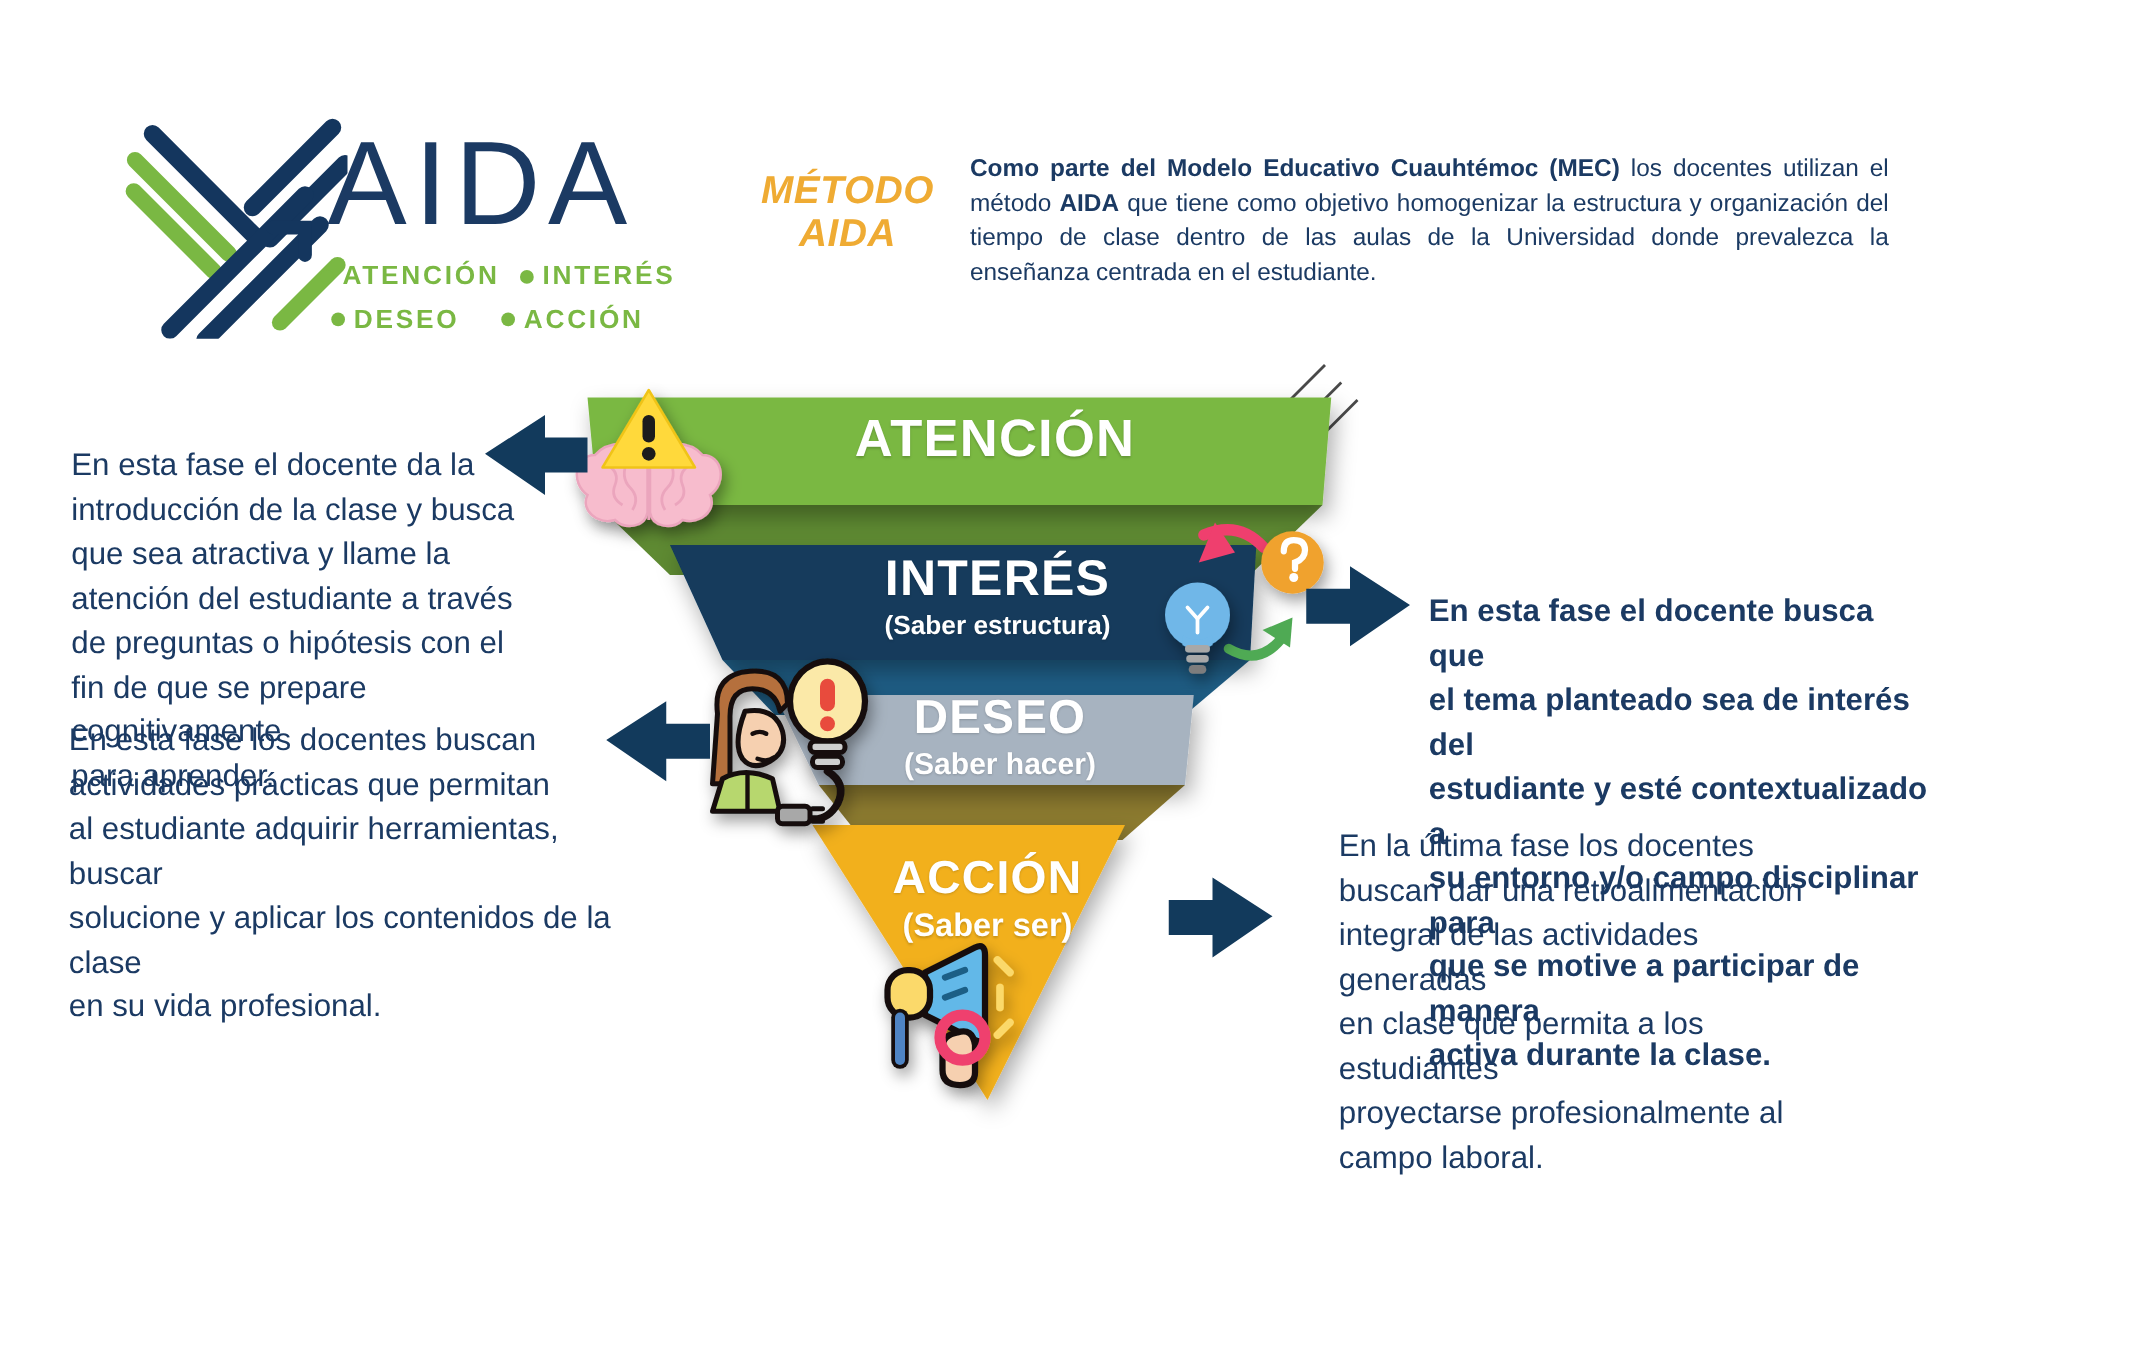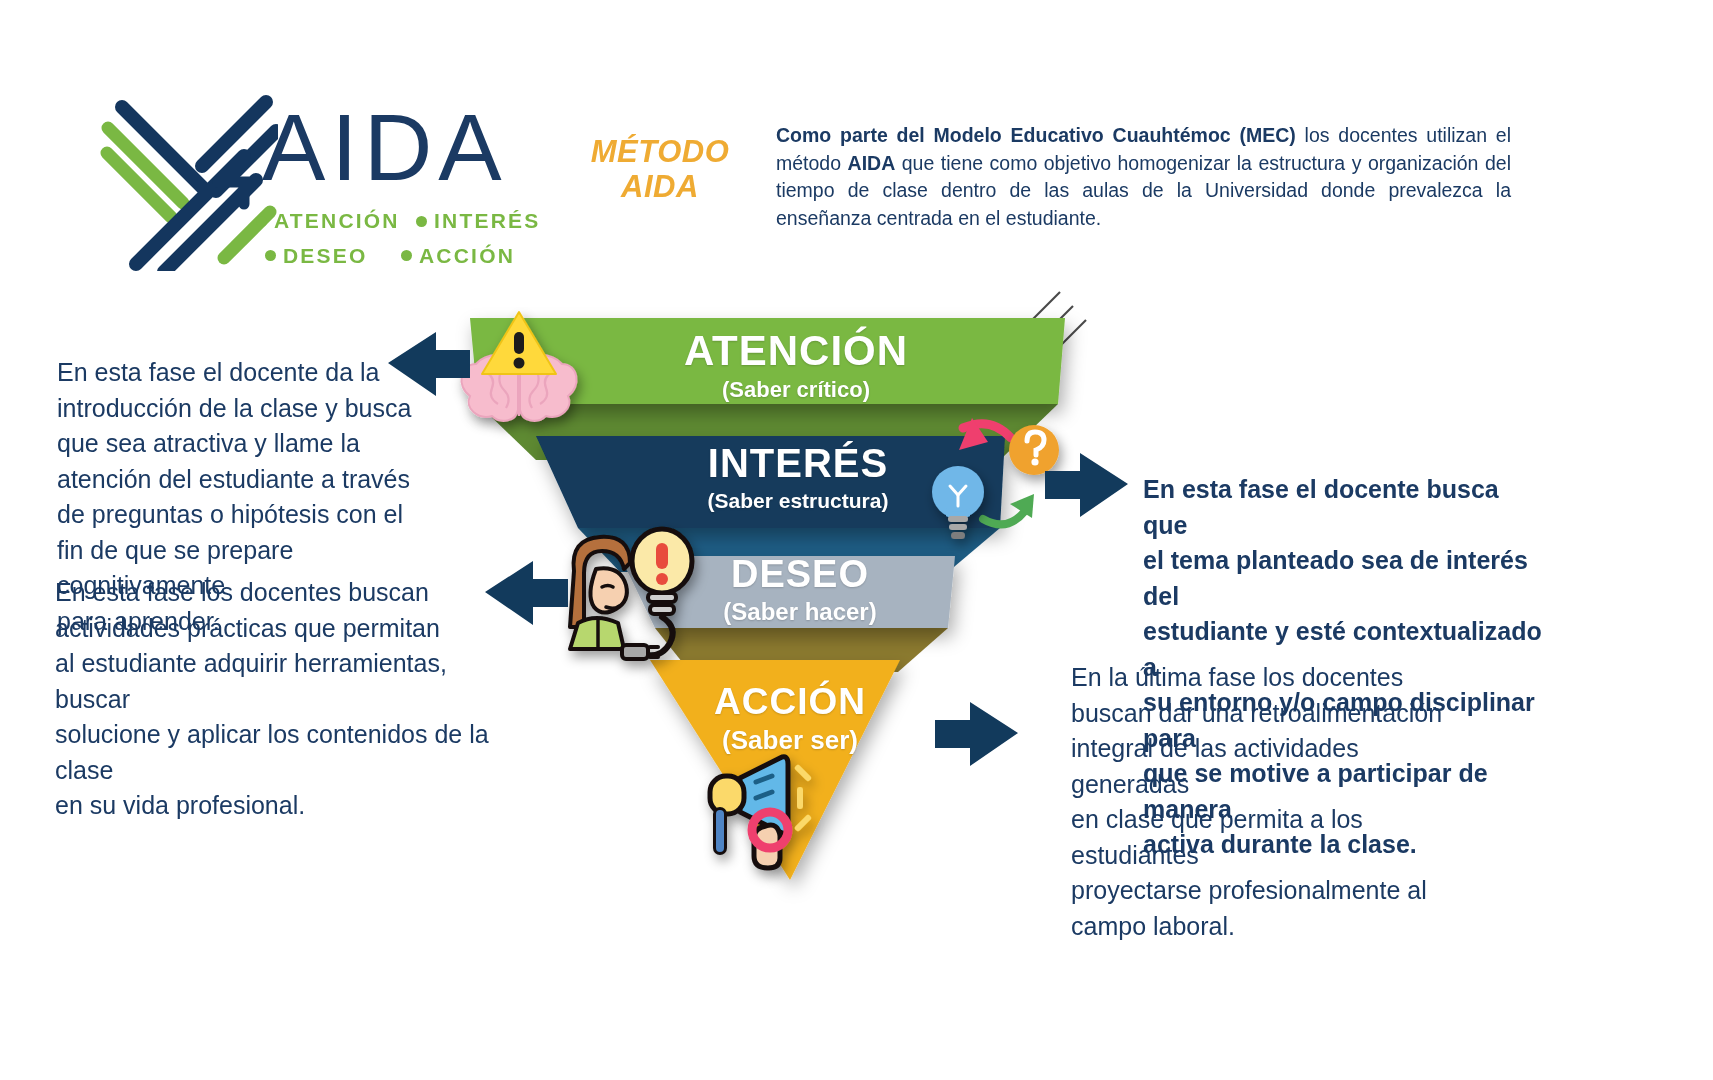--- a/index.html
+++ b/index.html
@@ -27,21 +27,21 @@
   #brand-tags .tag { display:flex; align-items:center; }
   #brand-tags .tag .dot {
     width:11px; height:11px; border-radius:50%;
     background:#7ab843; margin-right:7px; flex:none;
   }
   #brand-tags .r1 .t1 { width:160px; }
   #brand-tags .r2 { margin-top:2px; }
   #brand-tags .r2 .t1 { width:136px; margin-left:9px; }
 
   #metodo-aida {
-    position:absolute; left:580px; top:135px; width:160px;
+    position:absolute; left:598px; top:135px; width:160px;
     color:#efab33; font-size:31px; font-weight:700; font-style:italic;
     line-height:1.12; text-align:center; letter-spacing:0.5px;
   }
 
   #intro-paragraph {
     position:absolute; left:776px; top:122px; width:735px;
     color:#1b3a63; font-size:19.5px; line-height:1.42;
     text-align:justify;
   }
   #intro-paragraph b { font-weight:700; }
@@ -285,21 +285,20 @@
     <g>
       <polygon points="1128,484 1080,453 1080,471 1045,471 1045,499 1080,499 1080,517" fill="#123a5c"></polygon>
     </g>
     <g>
       <polygon points="1018,733 970,702 970,720 935,720 935,748 970,748 970,766" fill="#123a5c"></polygon>
     </g>
   </svg>
 
   <div class="band-label" id="lbl-atencion">
     <div class="main">ATENCIÓN</div>
-    <div class="sub">(Saber crítico)</div>
   </div>
   <div class="band-label" id="lbl-interes">
     <div class="main">INTERÉS</div>
     <div class="sub">(Saber estructura)</div>
   </div>
   <div class="band-label" id="lbl-deseo">
     <div class="main">DESEO</div>
     <div class="sub">(Saber hacer)</div>
   </div>
   <div class="band-label" id="lbl-accion">

